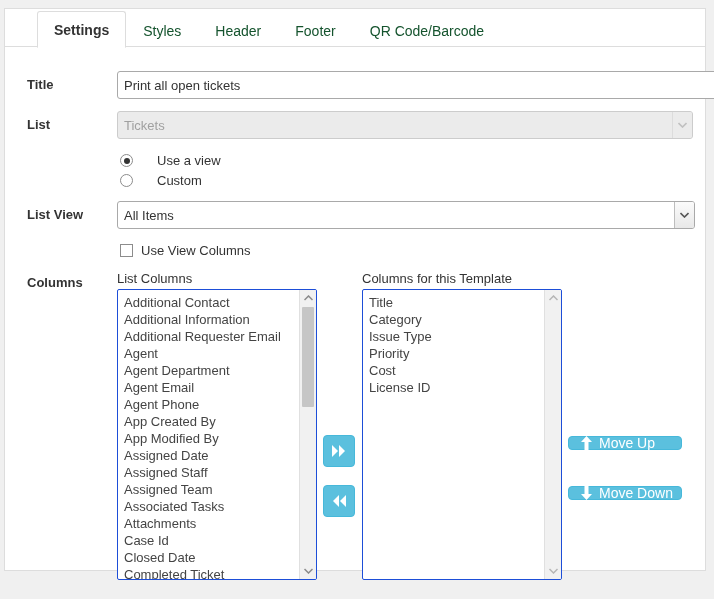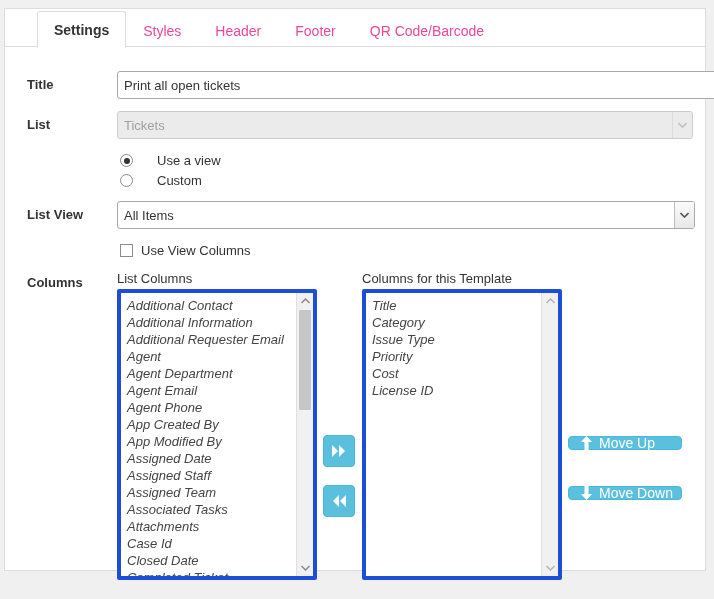--- a/index.html
+++ b/index.html
@@ -42,21 +42,21 @@
     position: absolute;
     left: 8px;
     top: 0;
     display: flex;
     align-items: flex-end;
     height: 38px;
   }
   .tab {
     padding: 9px 16px 8px 16px;
     font-size: 14px;
-    color: #ec4899;
+    color: #14532d;
     cursor: pointer;
     border: 1px solid transparent;
     border-bottom: none;
     box-sizing: border-box;
     line-height: 18px;
     white-space: nowrap;
     position: relative;
     top: 1px;
   }
   .tab.active {
@@ -207,25 +207,24 @@
     position: absolute;
     font-size: 13px;
     color: #333;
   }
   .cap-left  { left: 112px; top: 224px; }
   .cap-right { left: 357px; top: 224px; }
 
   .listbox {
     position: absolute;
     box-sizing: border-box;
-    border: 4px solid #1d4ed8;
+    border: 1px solid #1d4ed8;
     border-radius: 2px;
     background: #ffffff;
     overflow: hidden;
-    font-style: italic;
   }
   .lb-left  { left: 112px; top: 242px; width: 200px; height: 291px; }
   .lb-right { left: 357px; top: 242px; width: 200px; height: 291px; }
 
   .lb-items {
     position: absolute;
     left: 0; top: 0;
     right: 17px;
     padding: 4px 0 0 6px;
     font-size: 13px;

